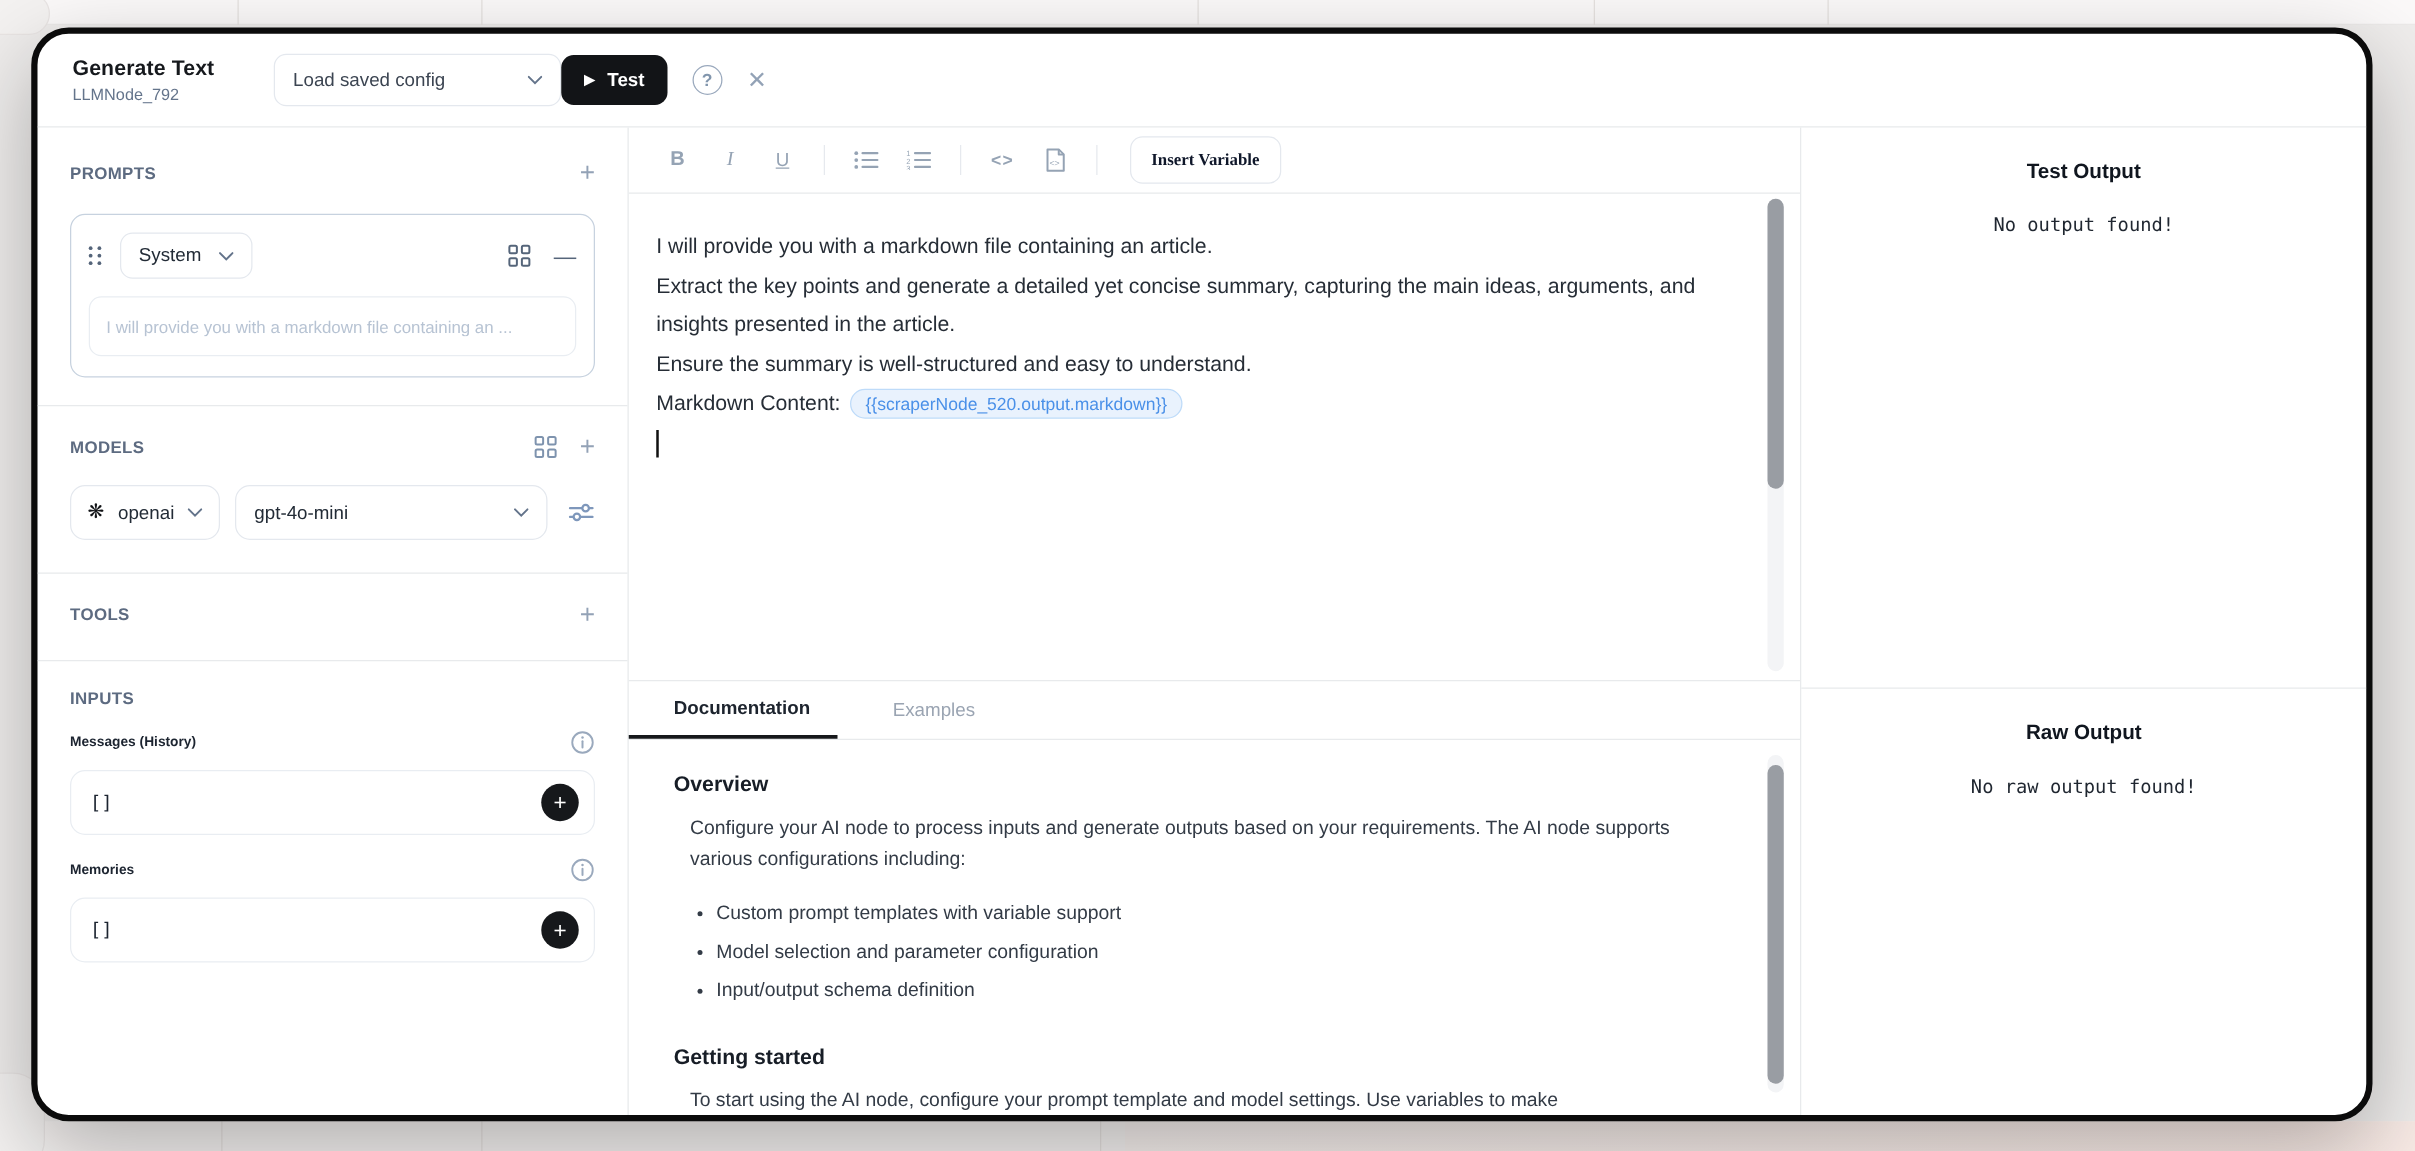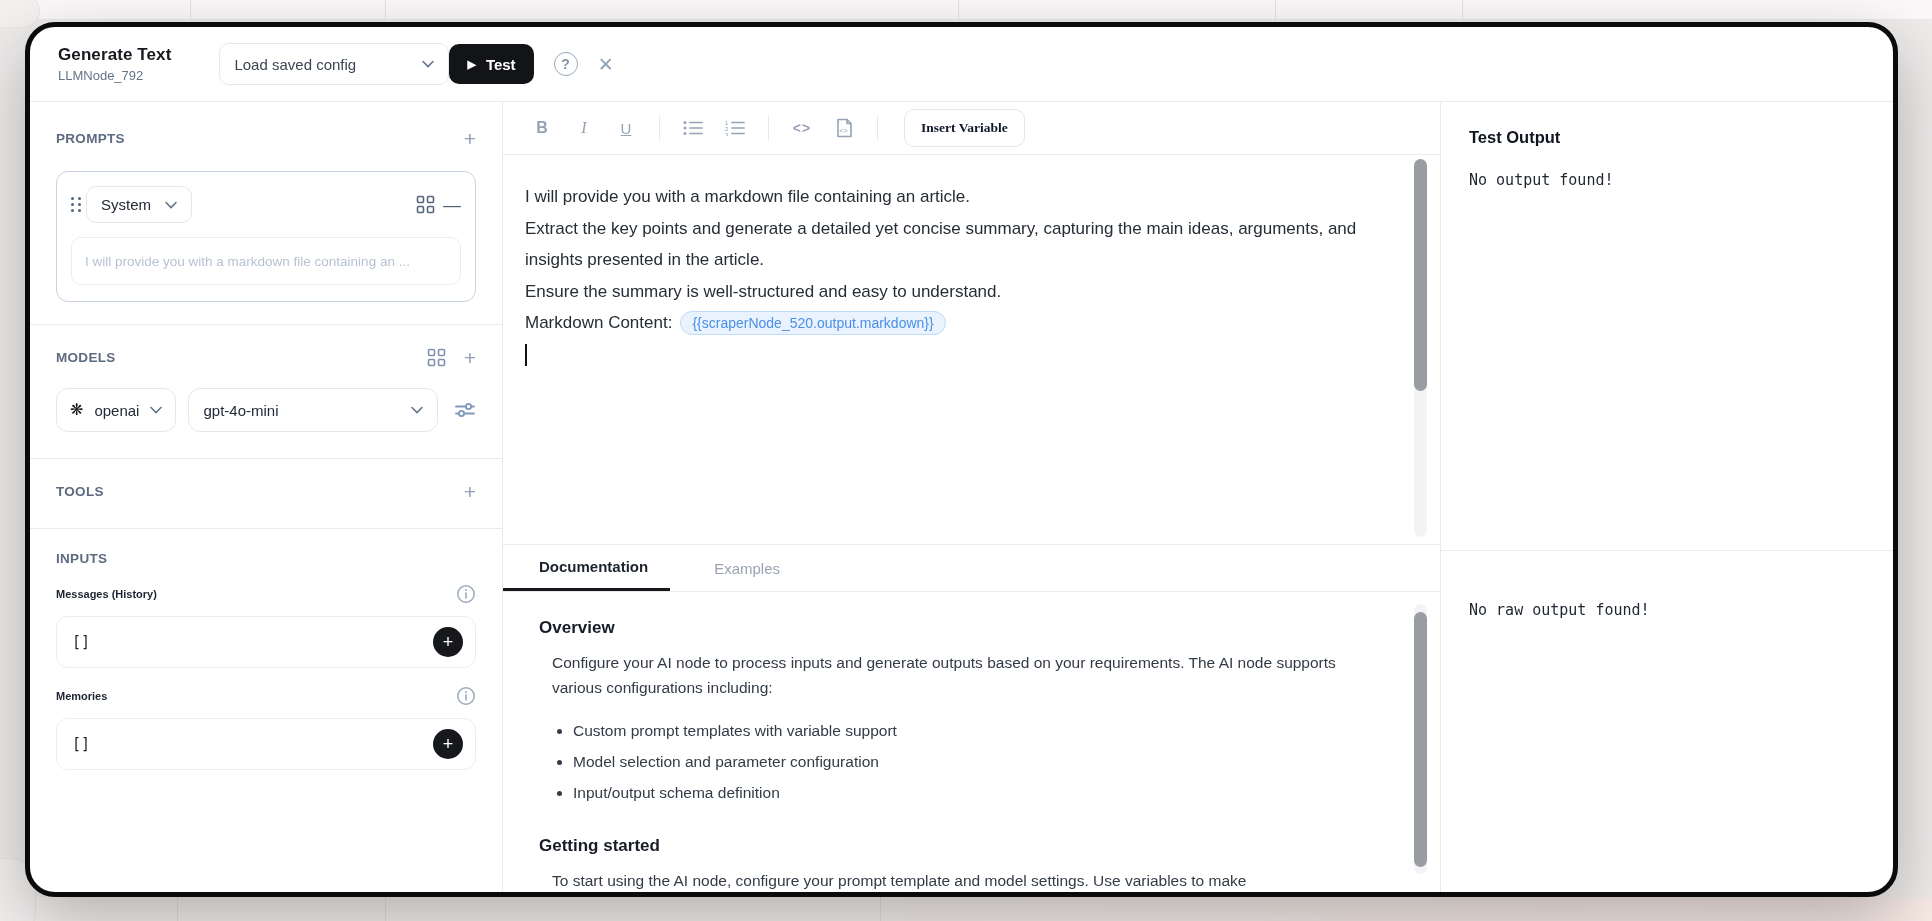--- a/index.html
+++ b/index.html
@@ -37,21 +37,21 @@
   .sidebar { width:473px; border-right:1px solid #e8eaec; flex:none; }
   .sec { padding:0 26px; }
   .sec-head { display:flex; align-items:center; justify-content:space-between; }
   .sec-title { font-size:13.5px; font-weight:600; color:#5d6b81; letter-spacing:.3px; }
   .sec-icons { display:flex; align-items:center; gap:18px; }
   .plus { font-size:21px; color:#93a2b6; font-weight:400; line-height:1; cursor:pointer; }
   .divider { height:1px; background:#e8eaec; }
 
   .sec-prompts { padding-top:26px; padding-bottom:22px; }
   .prompt-card { margin-top:22px; border:1.5px solid #c7d2df; border-radius:12px; padding:14px 14px 16px; }
-  .card-row { display:flex; align-items:center; gap:4px; }
+  .card-row { display:flex; align-items:center; gap:14px; }
   .drag-dots { display:grid; grid-template-columns:repeat(2,4px); grid-gap:3px; cursor:grab; }
   .drag-dots i { width:3px; height:3px; border-radius:50%; background:#55657a; }
   .system-pill { height:37px; padding:0 14px; gap:14px; font-size:15px; color:#222b36; border-radius:10px; }
   .card-spacer { flex:1; }
   .grid-icon { cursor:pointer; }
   .minus-icon { color:#55657a; font-size:18px; cursor:pointer; line-height:1; margin-left:4px; }
   .prompt-input { margin-top:14px; width:100%; height:48px; border:1px solid #e9edf2; border-radius:10px; padding:0 13px; font-size:13.5px; font-family:inherit; color:#37404d; outline:none; }
   .prompt-input::placeholder { color:#b7c3d3; }
 
   .sec-models { padding-top:22px; padding-bottom:26px; }
@@ -100,21 +100,21 @@
   .tab-active { padding:0 22px 0 36px; font-weight:700; color:#1d242e; border-bottom:3px solid #16181b; }
   .tab-inactive { padding:0 22px; margin-left:22px; color:#9aa4b2; }
   .docs-body { position:relative; flex:1; overflow:hidden; padding:26px 60px 0 36px; }
   .docs-h { font-size:17px; font-weight:600; color:#171d26; }
   .docs-p { margin:12px 0 0 13px; font-size:15.5px; line-height:25px; color:#333b46; max-width:845px; }
   .docs-ul { margin:22px 0 0 34px; }
   .docs-ul li { font-size:15.5px; color:#333b46; margin-bottom:13px; list-style:disc; }
   .gs-h { margin-top:34px; }
 
   
-  .right { width:453px; flex:none; border-left:1px solid #e8eaec; display:flex; flex-direction:column; }
+  .right { width:453px; flex:none; border-left:1px solid #e8eaec; display:flex; flex-direction:column;text-align:center; }
   .out-sec { padding:26px 28px; }
   .out-test { height:448px; flex:none; }
   .out-raw { flex:1; border-top:1px solid #e8eaec; }
   .out-title { font-size:16.5px; font-weight:700; color:#10161f; }
   .out-empty { margin-top:24px; font-family:"DejaVu Sans Mono", monospace; font-size:15px; color:#1f2630; }
 </style>
 </head>
 <body>
 
 <div class="bg-top">
@@ -353,18 +353,19 @@
         </div>
       </div>
     </main>
 
     <aside class="right">
       <div class="out-sec out-test">
         <div class="out-title">Test Output</div>
         <div class="out-empty">No output found!</div>
       </div>
       <div class="out-sec out-raw">
+        <div class="out-title">Raw Output</div>
         <div class="out-empty">No raw output found!</div>
       </div>
     </aside>
 
   </div>
 </div>
 
 </body></html>

